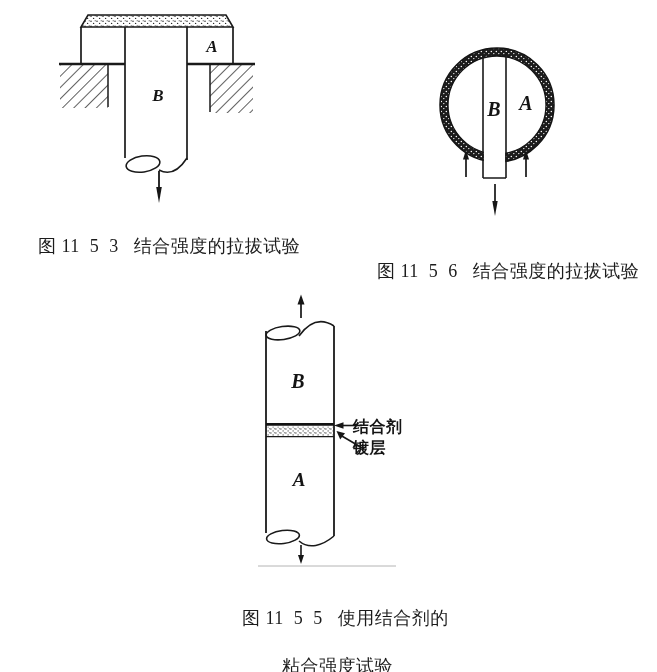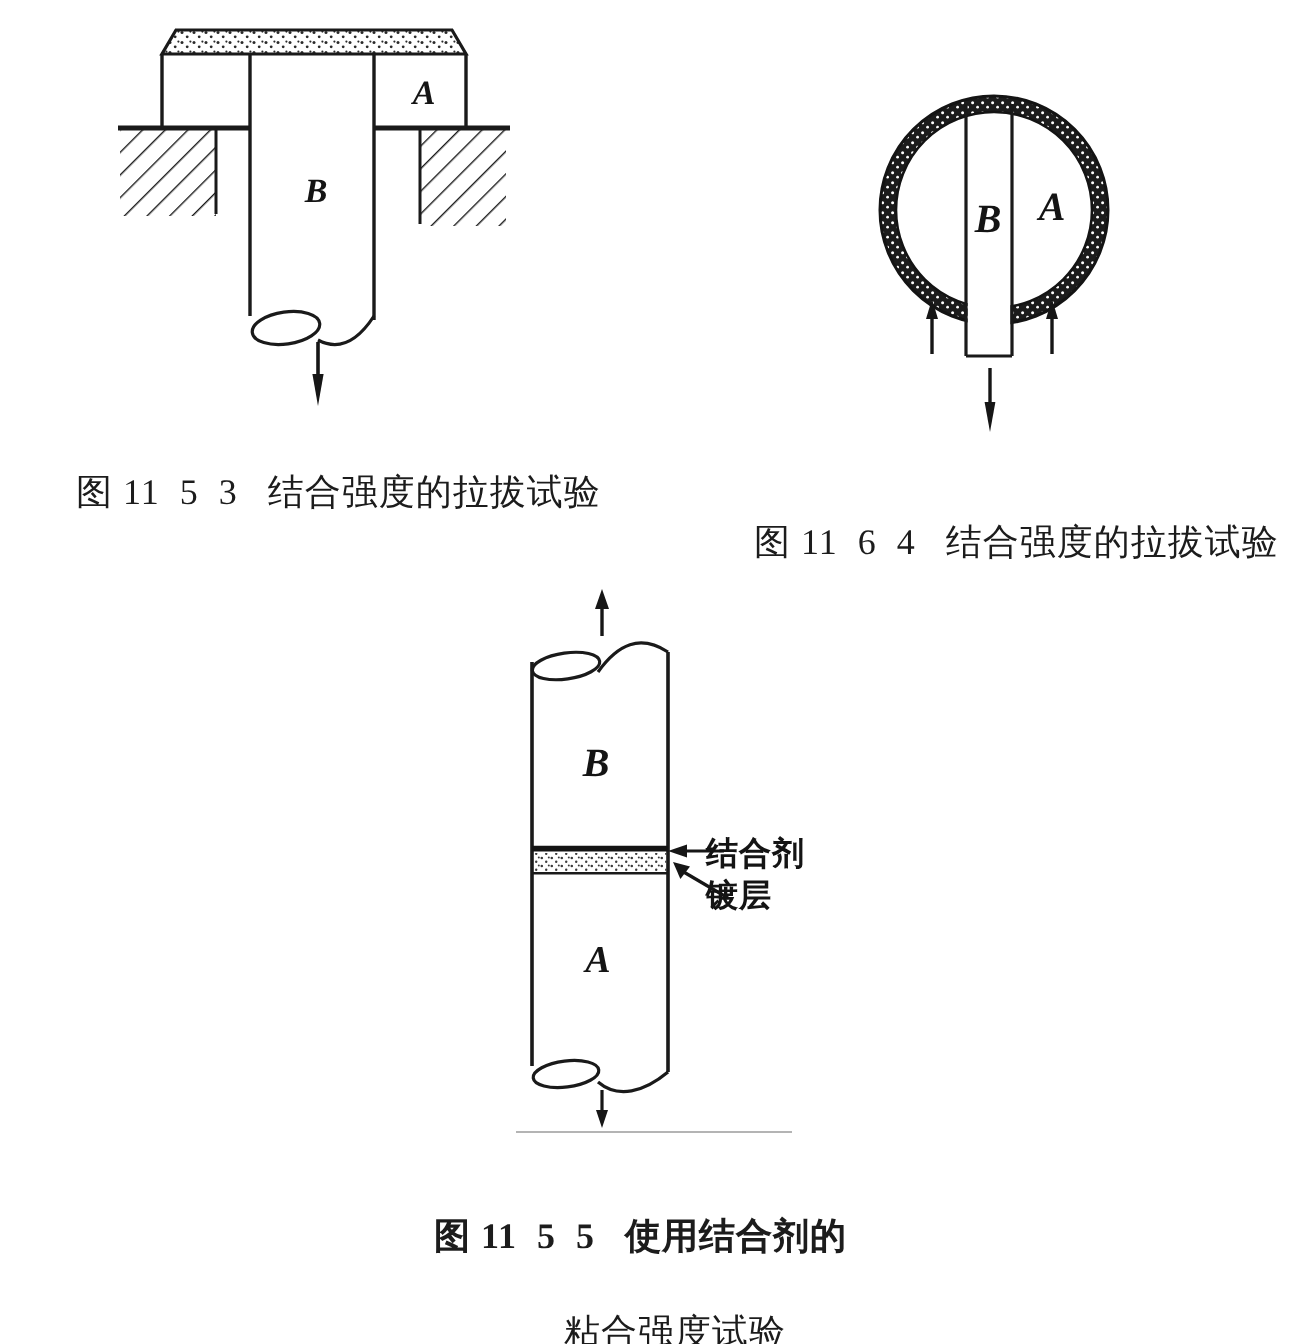--- a/index.html
+++ b/index.html
@@ -7,21 +7,21 @@
         font-family:"Liberation Serif","DejaVu Serif",serif;color:#1a1a1a;}
   .fig-svg{position:absolute;}
   #fig1{left:0;top:0;}
   #fig2{left:425;top:38;}
   #fig2{left:425px;top:38px;}
   #fig3{left:245px;top:288px;}
   .caption{position:absolute;font-size:18px;color:#1c1c1c;white-space:pre;
            letter-spacing:0.5px;line-height:1.1;}
   #cap1{left:38px;top:237px;}
   #cap2{left:377px;top:262px;}
-  #cap3a{left:217px;top:609px;font-weight:bold;}
+  #cap3a{left:242px;top:609px;}
   #cap3b{left:282px;top:657px;}
   text.ab{font-family:"Liberation Serif","DejaVu Serif",serif;font-style:italic;
           font-weight:bold;fill:#141414;text-anchor:middle;}
   text.cjk{font-family:"Liberation Serif","DejaVu Serif",serif;font-weight:bold;
            fill:#141414;letter-spacing:0.5px;}
   .ink{stroke:#1a1a1a;fill:none;}
 </style>
 </head>
 <body>
 
@@ -147,17 +147,17 @@
       <polygon points="298,555 304,555 301,564" fill="#161616"></polygon>
     </g>
 
     <line x1="258" y1="566" x2="396" y2="566" stroke="#b4b4b4" stroke-width="1"></line>
 
     <text class="ab" x="298" y="388" font-size="20">B</text>
     <text class="ab" x="299" y="486" font-size="19">A</text>
   </svg>
 
   <div id="cap1" class="caption">图 11  5  3   结合强度的拉拔试验</div>
-  <div id="cap2" class="caption">图 11  6  4   结合强度的拉拔试验</div>
+  <div id="cap2" class="caption">图 11  5  6   结合强度的拉拔试验</div>
   <div id="cap3a" class="caption">图 11  5  5   使用结合剂的</div>
   <div id="cap3b" class="caption">粘合强度试验</div>
 
 </div>
 
 </body></html>

